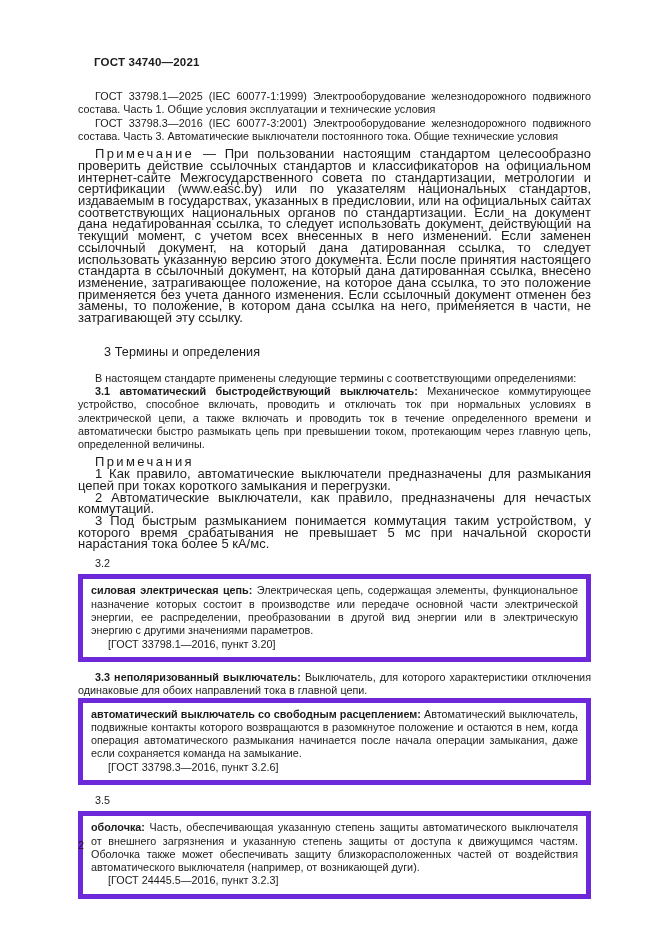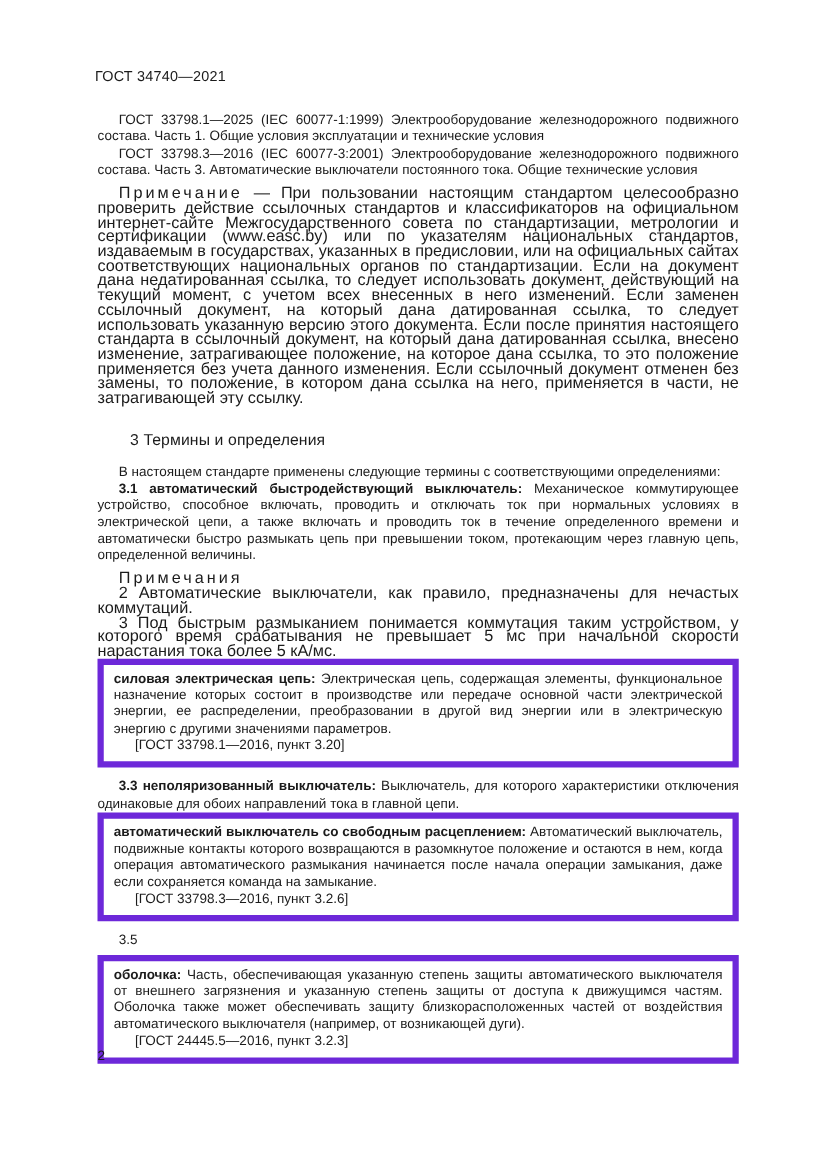--- a/index.html
+++ b/index.html
@@ -11,24 +11,24 @@
   }
   .page {
     position: relative;
     width: 661px;
     height: 935px;
     background: #ffffff;
     overflow: hidden;
   }
   .doc-number {
     position: absolute;
-    left: 76px;
+    left: 94px;
     top: 56px;
     font-size: 11.5px;
-    font-weight: normal;
+    font-weight: bold;
     letter-spacing: 0.2px;
   }
   .content {
     position: absolute;
     left: 78px;
     top: 90px;
     width: 513px;
   }
   p.body {
     font-size: 10.8px;
@@ -83,24 +83,26 @@
     <p class="small ref-note"><span class="spaced">Примечание</span> <span>— При пользовании настоящим стандартом целесообразно проверить действие ссылочных стандартов и классификаторов на официальном интернет-сайте Межгосударственного совета по стандартизации, метрологии и сертификации (www.easc.by) или по указателям национальных стандартов, издаваемым в государствах, указанных в предисловии, или на официальных сайтах соответствующих национальных органов по стандартизации. Если на документ дана недатированная ссылка, то следует использовать документ, действующий на текущий момент, с учетом всех внесенных в него изменений. Если заменен ссылочный документ, на который дана датированная ссылка, то следует использовать указанную версию этого документа. Если после принятия настоящего стандарта в ссылочный документ, на который дана датированная ссылка, внесено изменение, затрагивающее положение, на которое дана ссылка, то это положение применяется без учета данного изменения. Если ссылочный документ отменен без замены, то положение, в котором дана ссылка на него, применяется в части, не затрагивающей эту ссылку.</span></p>
 
     <h2 class="heading">3 Термины и определения</h2>
 
     <p class="body">В настоящем стандарте применены следующие термины с соответствующими определениями:</p>
 
     <p class="body"><b>3.1 автоматический быстродействующий выключатель:</b><span> Механическое коммутирующее устройство, способное включать, проводить и отключать ток при нормальных условиях в электрической цепи, а также включать и проводить ток в течение определенного времени и автоматически быстро размыкать цепь при превышении током, протекающим через главную цепь, определенной величины.</span></p>
 
     <div class="notes-block">
       <p class="small notes-label-line"><span class="spaced">Примечания</span></p>
+      <p class="small">1 Как правило, автоматические выключатели предназначены для размыкания цепей при токах короткого замыкания и перегрузки.</p>
       <p class="small">2 Автоматические выключатели, как правило, предназначены для нечастых коммутаций.</p>
       <p class="small">3 Под быстрым размыканием понимается коммутация таким устройством, у которого время срабатывания не превышает 5 мс при начальной скорости нарастания тока более 5 кА/мс.</p>
     </div>
 
+    <p class="body num-line">3.2</p>
     <div class="def-box">
       <p class="body"><b>силовая электрическая цепь:</b><span> Электрическая цепь, содержащая элементы, функциональное назначение которых состоит в производстве или передаче основной части электрической энергии, ее распределении, преобразовании в другой вид энергии или в электрическую энергию с другими значениями параметров.</span></p>
       <p class="body source">[ГОСТ 33798.1—2016, пункт 3.20]</p>
     </div>
 
     <p class="body after-box"><b>3.3 неполяризованный выключатель:</b><span> Выключатель, для которого характеристики отключения одинаковые для обоих направлений тока в главной цепи.</span></p>
 
     <div class="def-box">
       <p class="body"><b>автоматический выключатель со свободным расцеплением:</b><span> Автоматический выключатель, подвижные контакты которого возвращаются в разомкнутое положение и остаются в нем, когда операция автоматического размыкания начинается после начала операции замыкания, даже если сохраняется команда на замыкание.</span></p>
       <p class="body source">[ГОСТ 33798.3—2016, пункт 3.2.6]</p>

